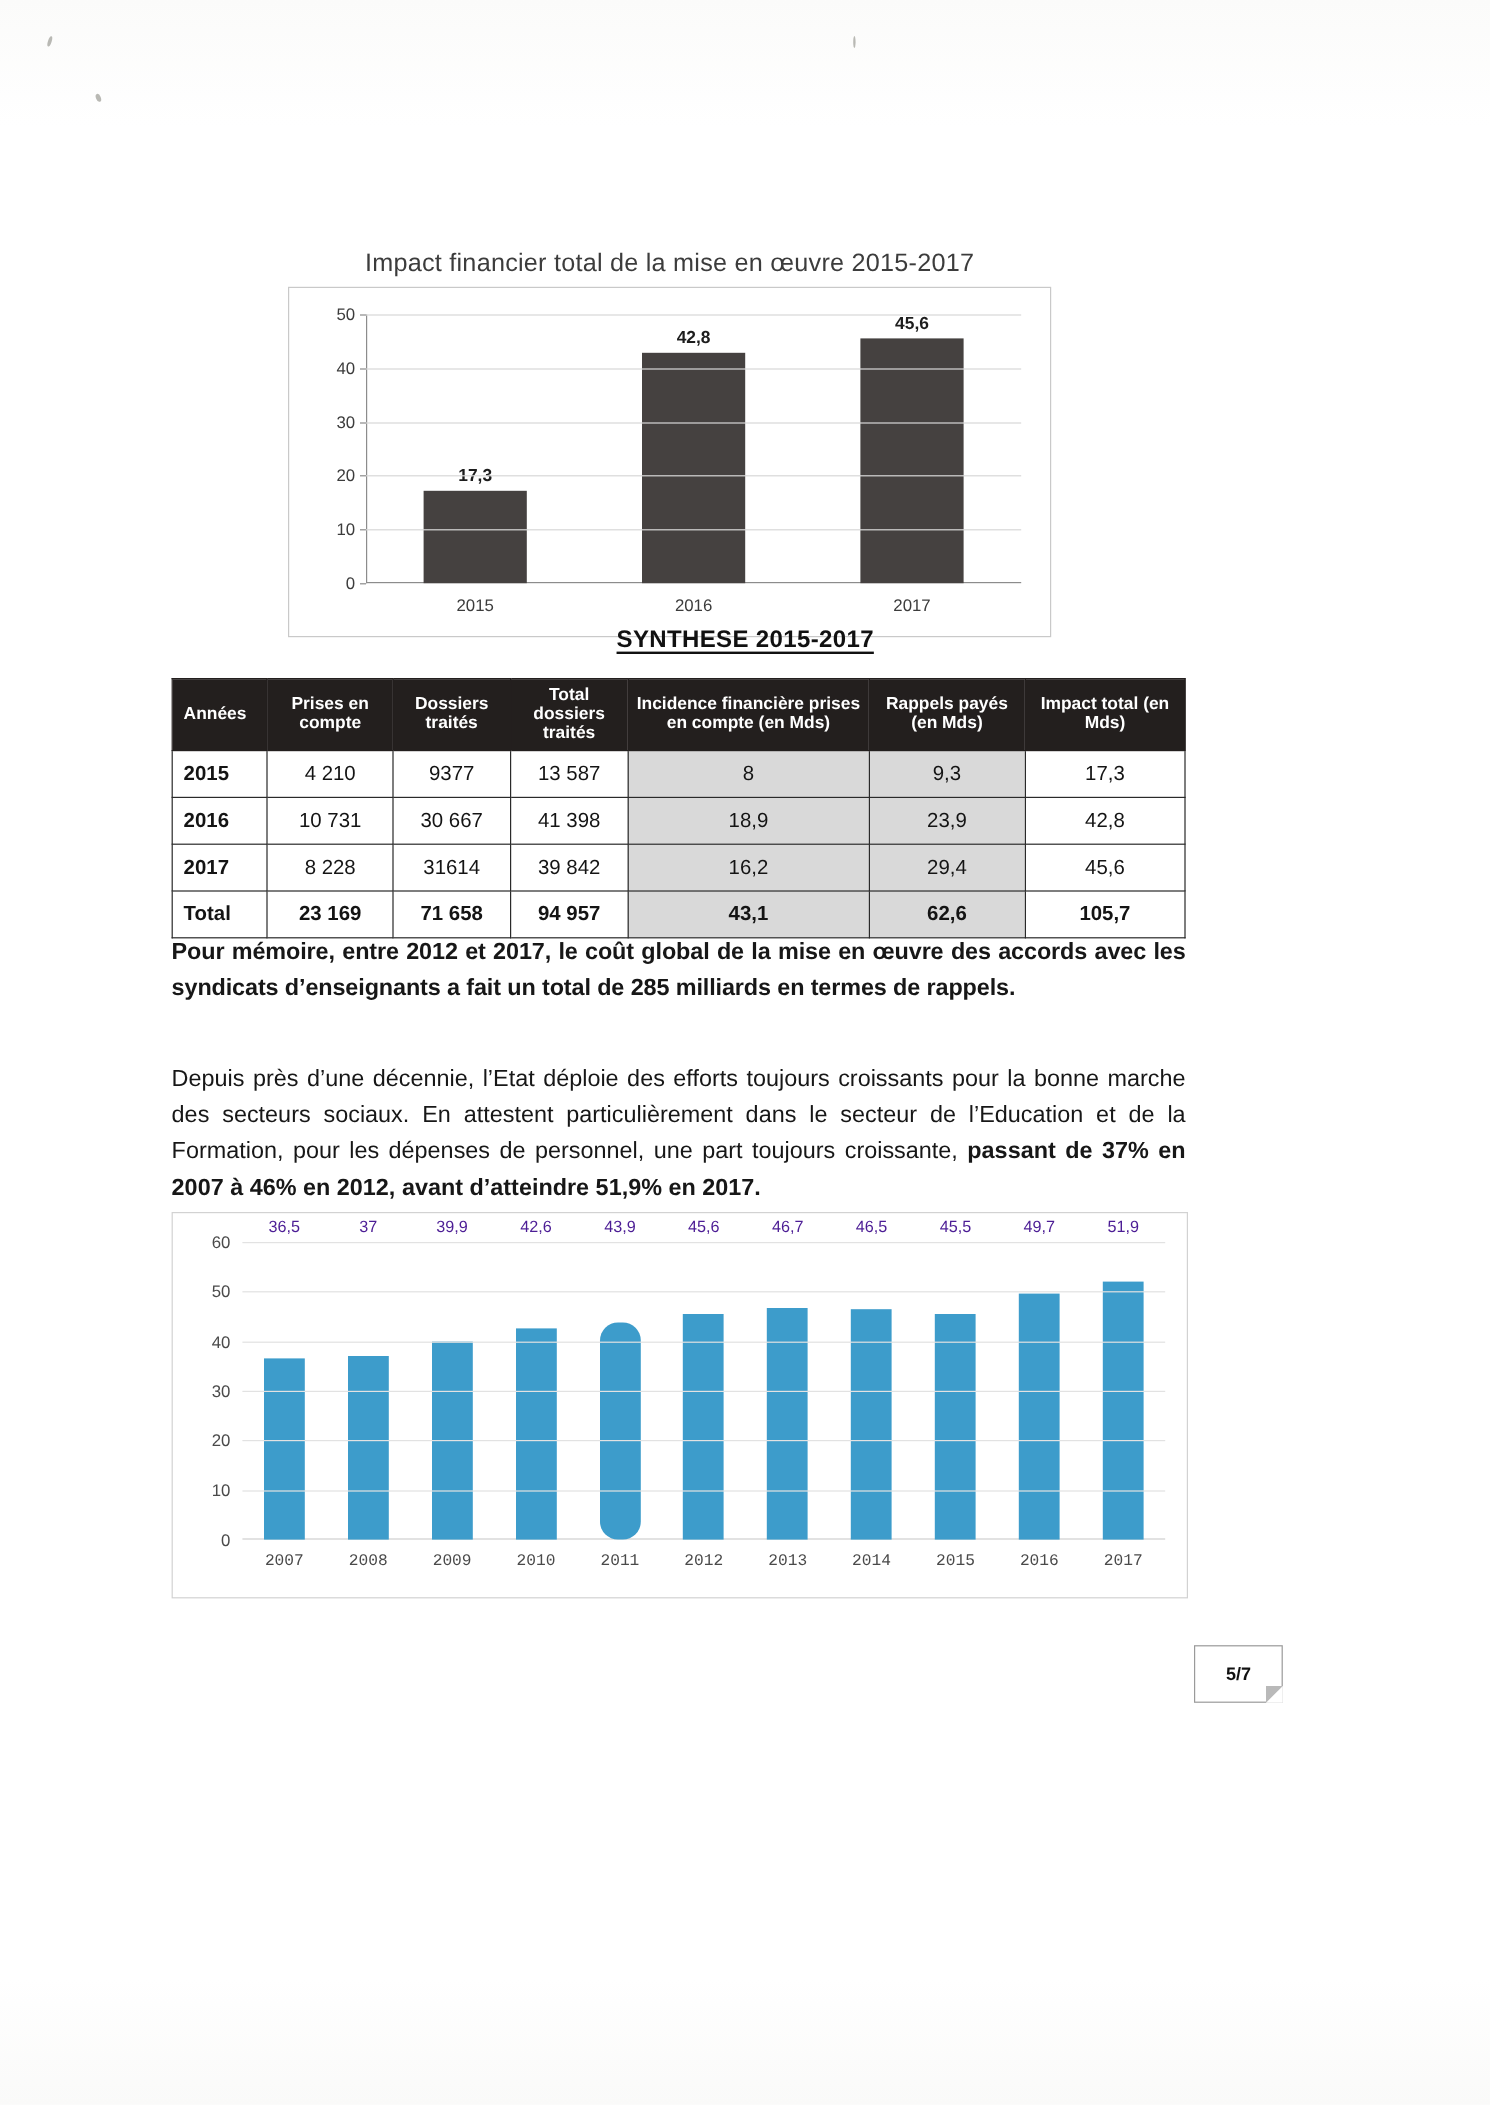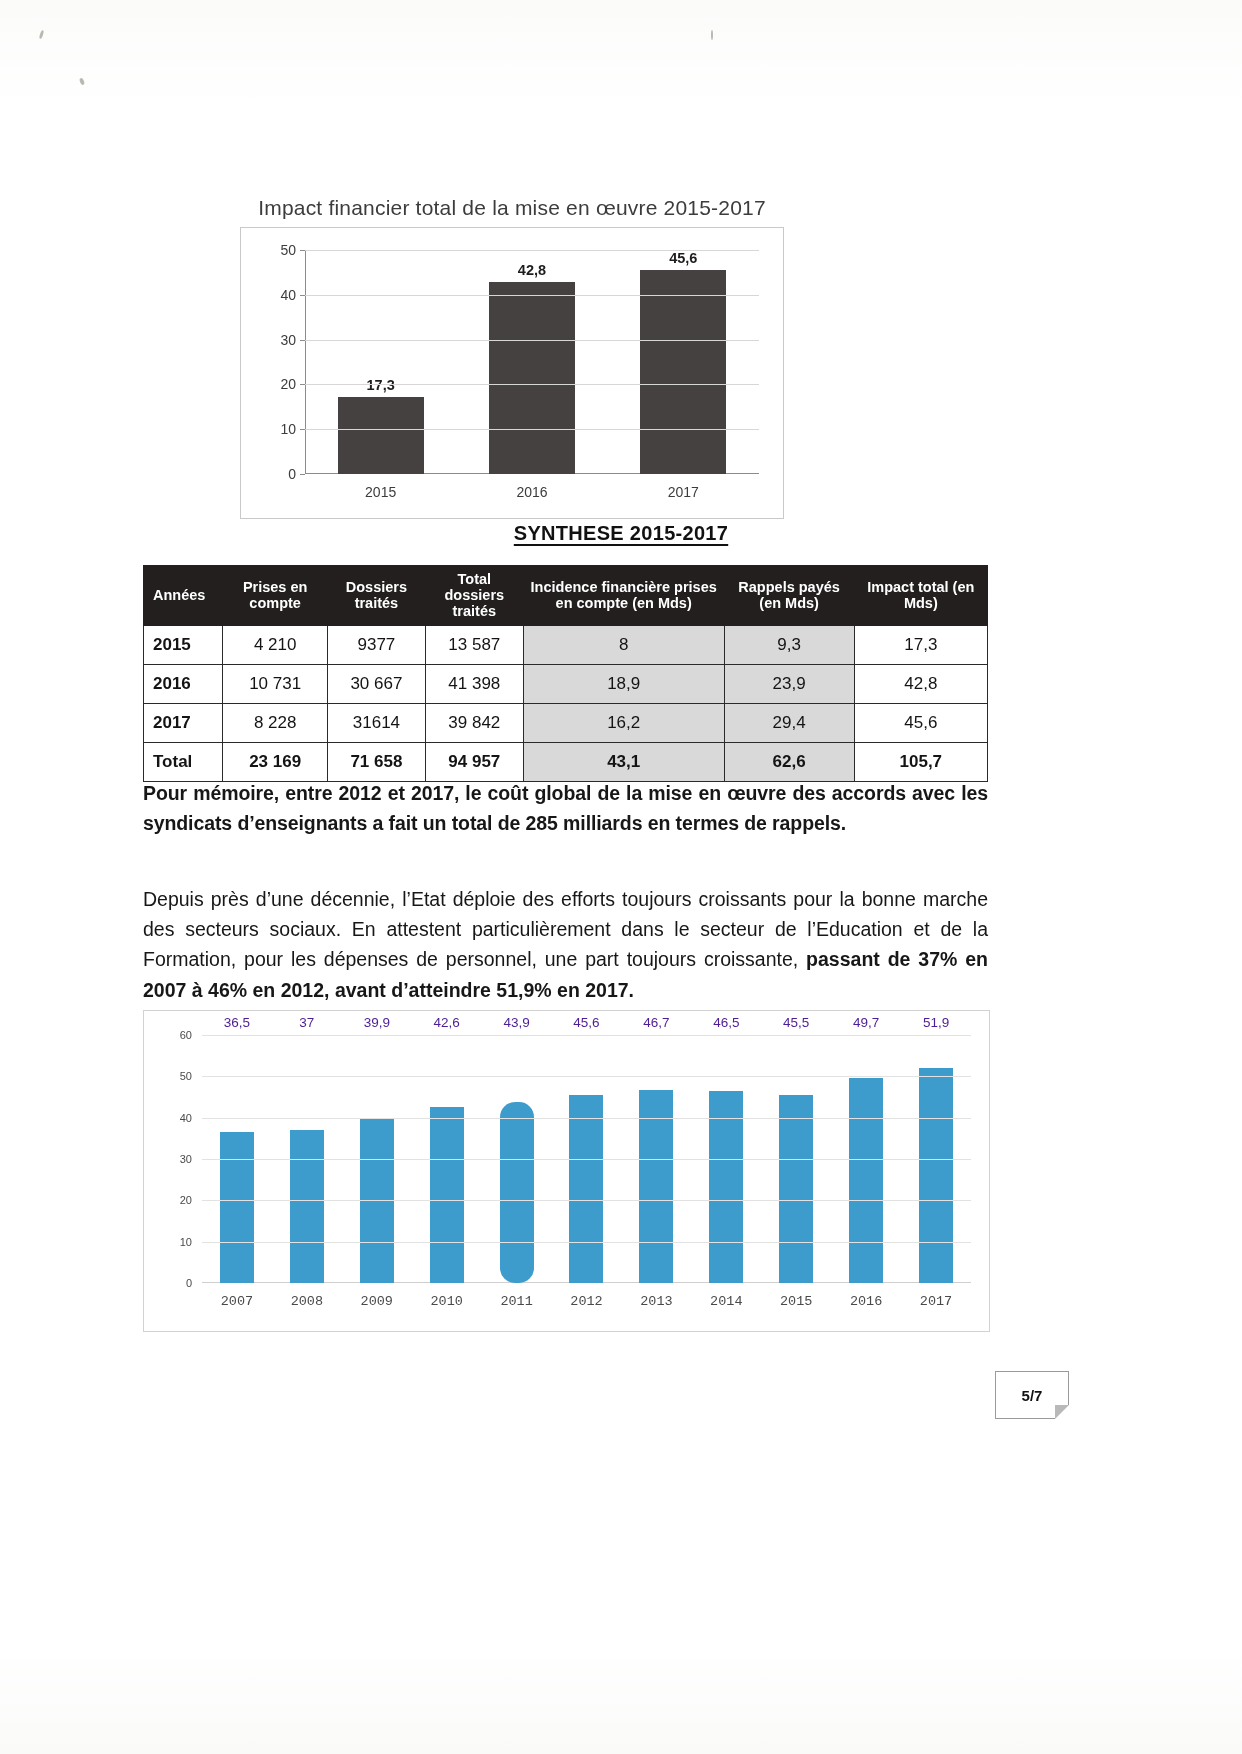--- a/index.html
+++ b/index.html
@@ -16,21 +16,21 @@
     background:
       linear-gradient(180deg,#fbfbfa 0%,#ffffff 6%,#ffffff 94%,#fafaf9 100%);
   }
   
   .speck{position:absolute;background:#b9b9b4;border-radius:50%;}
   .s1{left:40px;top:30px;width:3px;height:9px;transform:rotate(18deg);}
   .s2{left:80px;top:78px;width:4px;height:7px;transform:rotate(-22deg);}
   .s3{left:711px;top:30px;width:2px;height:10px;}
 
   
-  .chart1-wrap{position:absolute;left:240px;top:196px;width:544px;}
+  .chart1-wrap{position:absolute;left:240px;top:208px;width:636px;}
   .chart1-title{
     font-size:21px;color:#3c3c3c;text-align:center;letter-spacing:.2px;
     margin-bottom:7px;font-weight:400;
   }
   .chart1-box{
     border:1px solid #c9c9c9;background:#fff;height:290px;position:relative;
   }
   .c1-plot{position:absolute;left:64px;right:24px;top:22px;bottom:44px;}
   .c1-grid{position:absolute;left:0;right:0;height:1px;background:#d7d7d7;}
   .c1-axis-y{position:absolute;left:0;top:0;bottom:0;width:1px;background:#8c8c8c;}
@@ -98,21 +98,21 @@
 
   
   .chart2-box{
     position:absolute;left:143px;top:1010px;width:845px;height:320px;
     border:1px solid #d2d2d2;background:#fff;
   }
   .c2-plot{position:absolute;left:58px;right:18px;top:24px;bottom:48px;}
   .c2-grid{position:absolute;left:0;right:0;height:1px;background:#e2e2e2;}
   .c2-axis-x{position:absolute;left:0;right:0;bottom:0;height:1px;background:#cfcfcf;}
   .c2-ylab{
-    position:absolute;right:calc(100% + 10px);font-size:11px;color:#4a4a4a;
+    position:absolute;right:calc(100% + 10px);font-size:14px;color:#4a4a4a;
     transform:translateY(-50%);white-space:nowrap;
   }
   .c2-bars{position:absolute;left:0;right:0;top:0;bottom:0;display:flex;}
   .c2-slot{flex:1;position:relative;display:flex;align-items:flex-end;justify-content:center;}
   .c2-bar{width:34px;background:#3d9ccb;}
   .c2-val{
     position:absolute;left:50%;transform:translateX(-50%);
     bottom:100%;margin-bottom:5px;font-size:13.5px;color:#4c1d95;white-space:nowrap;
   }
   .c2-xlab{

